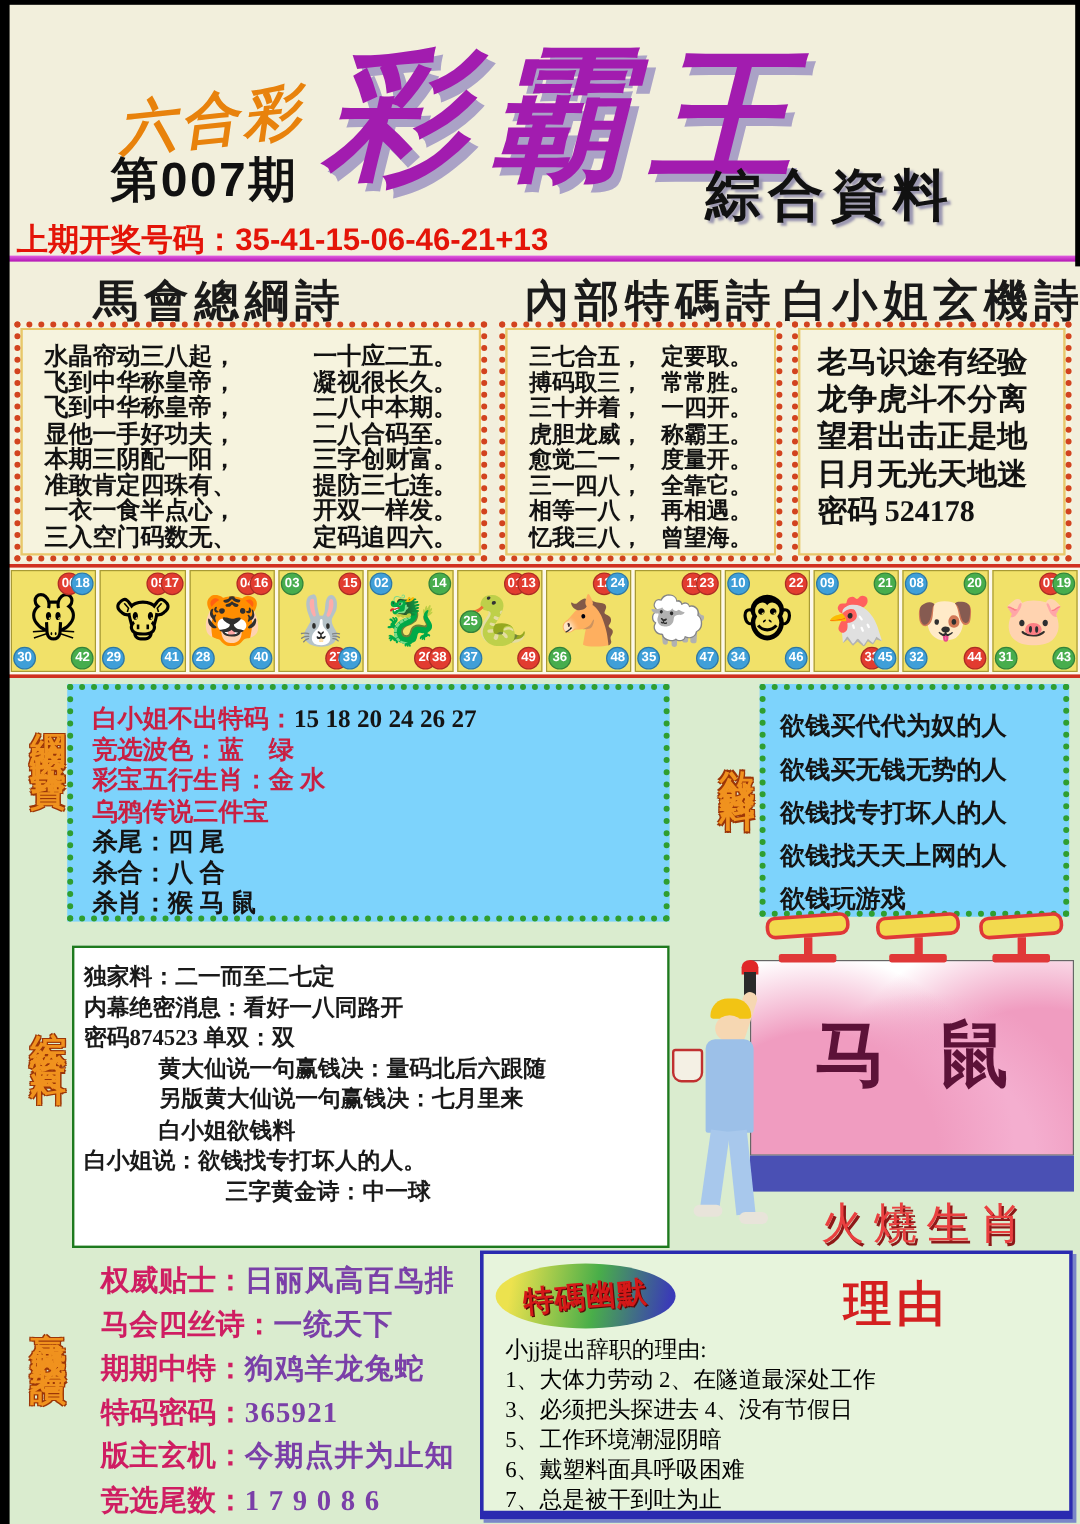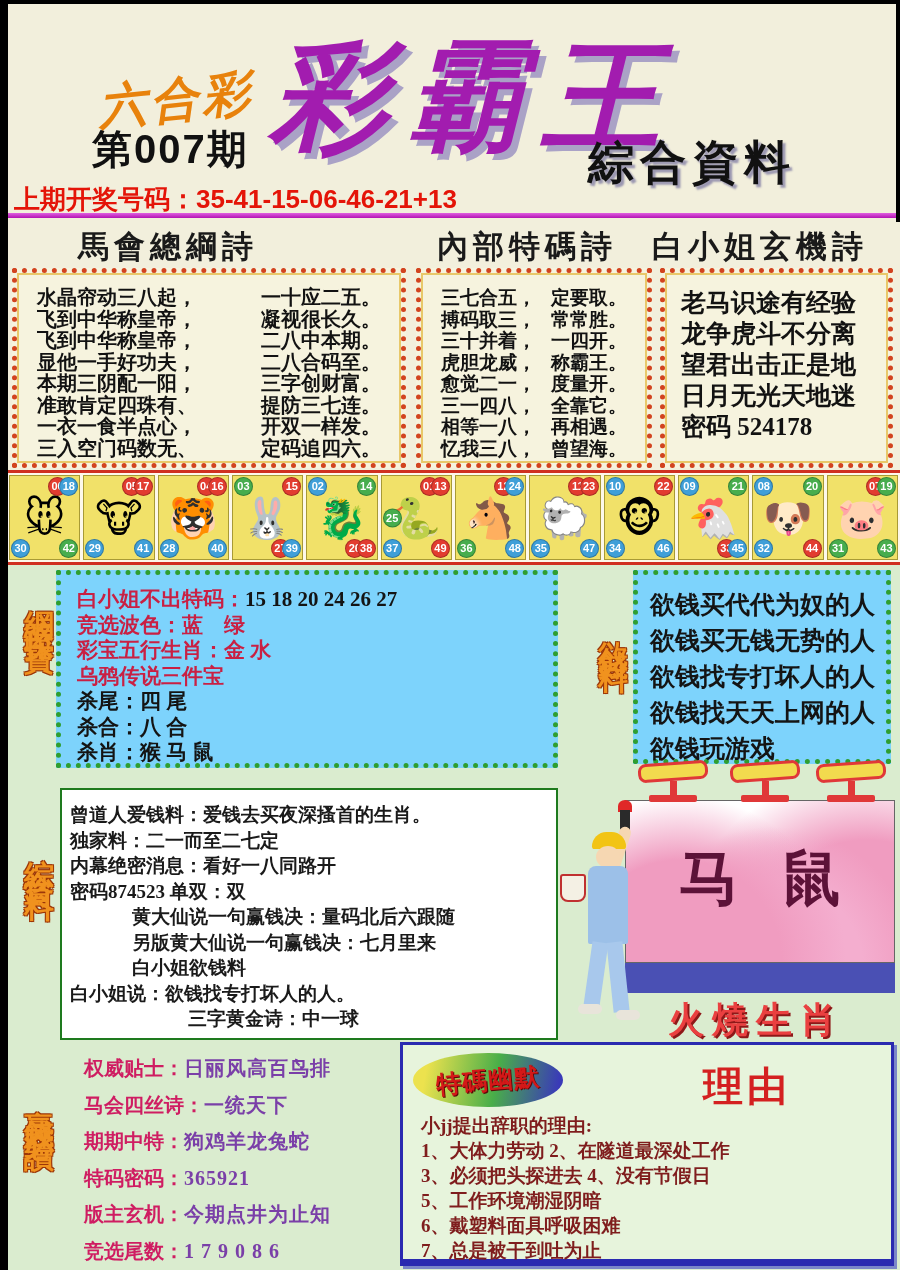--- a/index.html
+++ b/index.html
@@ -19,21 +19,21 @@
          font-style:italic;color:#a21caf;letter-spacing:18px;white-space:nowrap;
          text-shadow:6px 6px 0 #aaa2c6;}
   .subtitle{position:absolute;left:588px;top:132px;font-size:46px;font-weight:bold;color:#111;
          letter-spacing:6px;text-shadow:3px 3px 2px #9a96b0;}
   .lastdraw{position:absolute;left:14px;top:182px;font-size:26px;font-weight:bold;color:#e41408;
          font-family:"Liberation Sans","DejaVu Sans",sans-serif;}
   .divider{position:absolute;left:0;top:213px;width:900px;height:5px;
          background:linear-gradient(#e060e0,#b312b3);z-index:40;}
 
   
-  .poem-title{position:absolute;top:226px;font-size:31px;font-weight:bold;color:#1a1a1a;
+  .poem-title{position:absolute;top:226px;font-size:37px;font-weight:bold;color:#1a1a1a;
          letter-spacing:5px;white-space:nowrap;}
   .pt0{left:78px;} .pt1{left:437px;} .pt2{left:652px;}
   .stamp{position:absolute;box-sizing:border-box;}
   .red-stamp{border:5px dotted #d2431f;background:#f6f3de;box-shadow:0 0 0 2px #e8c86a inset;}
   .green-stamp{border:5px dotted #2f9e30;background:#7dd3fc;}
   .poem-box{top:268px;height:200px;padding:14px 6px 6px 6px;}
   .pb0{left:12px;width:394px;} .pb1{left:416px;width:236px;} .pb2{left:660px;width:233px;}
   .pline{display:flex;justify-content:space-between;padding:0 14px;font-size:20px;font-weight:bold;
          color:#121212;line-height:21.5px;white-space:nowrap;}
   .pb1 .pline{font-size:19px;}
@@ -61,21 +61,21 @@
          letter-spacing:10px;text-shadow:1px 1px 0 #9c3608,-1px -1px 0 #9c3608,1px -1px 0 #9c3608,-1px 1px 0 #9c3608;
          white-space:nowrap;}
   .vl0{left:18px;top:588px;} .vl1{left:18px;top:836px;} .vl2{left:18px;top:1086px;}
   .vl-money{left:592px;top:618px;}
 
   .infobox{left:56px;top:570px;width:502px;height:198px;padding:12px 16px;}
   .iline{font-size:21px;font-weight:bold;line-height:25.5px;white-space:nowrap;}
   .iline .red{color:#c92043;} .iline .black{color:#141414;}
 
   .wishbox{left:633px;top:570px;width:258px;height:194px;padding:12px 6px;}
-  .wline{font-size:25px;font-weight:bold;color:#141414;line-height:36px;white-space:nowrap;padding-left:6px;}
+  .wline{font-size:21px;font-weight:bold;color:#141414;line-height:36px;white-space:nowrap;padding-left:6px;}
 
   .combox{position:absolute;left:60px;top:788px;width:498px;height:252px;background:#fff;
          border:2px solid #1e7a1e;box-sizing:border-box;padding:12px 8px;z-index:4;}
   .cline{font-size:19px;font-weight:bold;color:#1a1a1a;line-height:25.5px;white-space:nowrap;}
   .cline.ind1{padding-left:62px;} .cline.ind2{padding-left:118px;}
 
   
   .lamp{position:absolute;width:74px;z-index:6;}
   .lamp .shade{width:64px;height:13px;background:#f2da4e;border:3px solid #e03838;border-radius:8px;
         transform:rotate(-4deg);margin:0 auto;}
@@ -84,56 +84,56 @@
   .lp0{left:636px;top:762px;} .lp1{left:728px;top:762px;} .lp2{left:814px;top:762px;}
   .board{position:absolute;left:625px;top:800px;width:270px;height:163px;background:#fff;
         border:1px solid #666;box-sizing:border-box;z-index:5;
         background-image:radial-gradient(circle at 20% 100%,#f09cc0 0 38%,rgba(255,255,255,0) 62%),
                          radial-gradient(circle at 55% 105%,#f4aecf 0 40%,rgba(255,255,255,0) 64%),
                          radial-gradient(circle at 90% 100%,#f09cc0 0 42%,rgba(255,255,255,0) 66%),
                          linear-gradient(to top,#f2a6c6 0,#f9cfe0 28%,rgba(255,255,255,0) 52%);}
   .board-text{position:absolute;left:0;right:0;top:38px;text-align:center;font-size:60px;
         font-weight:bold;color:#5c1238;letter-spacing:42px;text-indent:42px;}
   .base-bar{position:absolute;left:625px;top:963px;width:270px;height:30px;background:#4a50b4;z-index:5;}
-  .fire-caption{position:absolute;left:668px;top:996px;font-size:36px;font-weight:bold;color:#ea4040;
+  .fire-caption{position:absolute;left:684px;top:996px;font-size:36px;font-weight:normal;color:#ea4040;
         letter-spacing:8px;text-shadow:2px 2px 0 #8e1818;white-space:nowrap;z-index:6;text-align:right;}
 
   
   .painter{position:absolute;left:558px;top:818px;width:100px;height:215px;z-index:7;}
   .painter div{position:absolute;}
   .pt-helmet{left:34px;top:14px;width:34px;height:17px;background:#f2c center;background:#f2c414;border-radius:17px 17px 3px 3px;}
   .pt-head{left:38px;top:28px;width:24px;height:22px;background:#f6d7b2;border-radius:50%;}
   .pt-arm{left:56px;top:8px;width:12px;height:44px;background:#f6d7b2;border-radius:6px;transform:rotate(18deg);}
   .pt-brush{left:62px;top:-8px;width:10px;height:22px;background:#2a2a2a;}
   .pt-tip{left:60px;top:-18px;width:14px;height:12px;background:#e02828;border-radius:50% 50% 0 0;}
   .pt-body{left:30px;top:48px;width:40px;height:78px;background:#9cc0e8;border-radius:8px 8px 2px 2px;}
   .pt-leg1{left:30px;top:124px;width:16px;height:64px;background:#a8c8ec;transform:rotate(8deg);}
   .pt-leg2{left:52px;top:124px;width:16px;height:70px;background:#a8c8ec;transform:rotate(-6deg);}
   .pt-shoe1{left:20px;top:186px;width:24px;height:10px;background:#e8e4da;border-radius:5px;}
   .pt-shoe2{left:58px;top:192px;width:24px;height:10px;background:#e8e4da;border-radius:5px;}
   .pt-bucket{left:2px;top:56px;width:22px;height:24px;background:#f4f0e4;border:2px solid #c03030;border-radius:3px 3px 8px 8px;}
 
   
   .tips{position:absolute;left:84px;top:1050px;width:320px;z-index:4;}
-  .trow{font-size:20px;font-weight:bold;line-height:36.5px;white-space:nowrap;}
+  .trow{font-size:24px;font-weight:bold;line-height:36.5px;white-space:nowrap;}
   .trow .tl2{color:#cf1d62;} .trow .tv{color:#7a3fa8;letter-spacing:1px;}
 
   
   .humor{position:absolute;left:400px;top:1042px;width:494px;height:224px;background:#e7f4dc;
         border:3px solid #2a2ab0;border-bottom-width:7px;box-sizing:border-box;z-index:4;
         box-shadow:3px 3px 0 #7a86c8;}
   .badge{position:absolute;left:10px;top:8px;width:150px;height:54px;border-radius:50%;
         background:linear-gradient(100deg,#ece24e 10%,#49ae49 55%,#3a3ab8 95%);
         display:flex;align-items:center;justify-content:center;}
   .badge span{color:#d41818;font-size:25px;font-weight:bold;transform:rotate(-5deg);letter-spacing:1px;
         text-shadow:1px 1px 0 #5a0808;}
   .humor-title{position:absolute;left:300px;top:14px;font-size:40px;font-weight:bold;color:#d42020;
         letter-spacing:4px;}
   .hlines{position:absolute;left:18px;top:68px;}
-  .hline{font-size:19px;font-weight:bold;color:#7f1d1d;line-height:25px;white-space:nowrap;}
+  .hline{font-size:19px;font-weight:normal;color:#000000;line-height:25px;white-space:nowrap;}
 </style>
 </head>
 <body>
 
 <div class="page">
   <div class="edge edge-left"></div>
   <div class="edge edge-top"></div>
   <div class="edge edge-right"></div>
 
   <div class="brand">六合彩</div>
@@ -331,21 +331,20 @@
     </div>
   <div class="stamp green-stamp wishbox" id="wishbox">
       <div class="wline">欲钱买代代为奴的人</div>
       <div class="wline">欲钱买无钱无势的人</div>
       <div class="wline">欲钱找专打坏人的人</div>
       <div class="wline">欲钱找天天上网的人</div>
       <div class="wline">欲钱玩游戏</div>
     </div>
 
   <div class="combox" id="combox">
-      <div class="cline">曾道人爱钱料：爱钱去买夜深搔首的生肖。</div>
       <div class="cline">独家料：二一而至二七定</div>
       <div class="cline">内幕绝密消息：看好一八同路开</div>
       <div class="cline">密码874523 单双：双</div>
       <div class="cline ind1">黄大仙说一句赢钱决：量码北后六跟随</div>
       <div class="cline ind1">另版黄大仙说一句赢钱决：七月里来</div>
       <div class="cline ind1">白小姐欲钱料</div>
       <div class="cline">白小姐说：欲钱找专打坏人的人。</div>
       <div class="cline ind2">三字黄金诗：中一球</div>
     </div>
 

